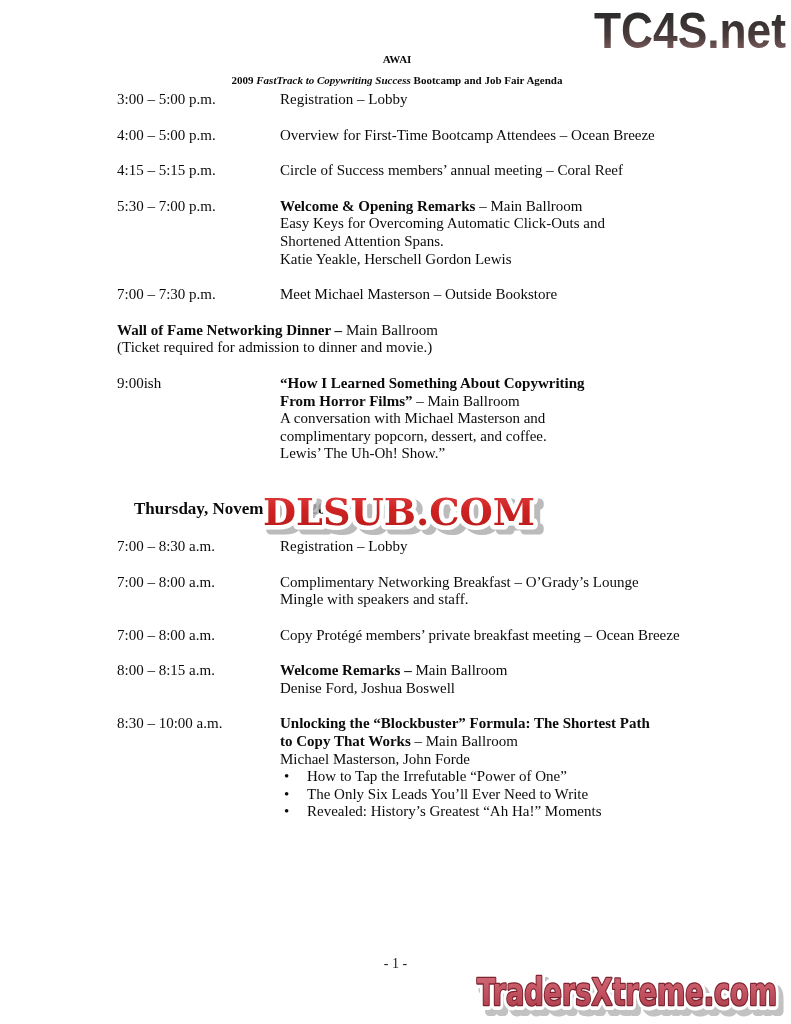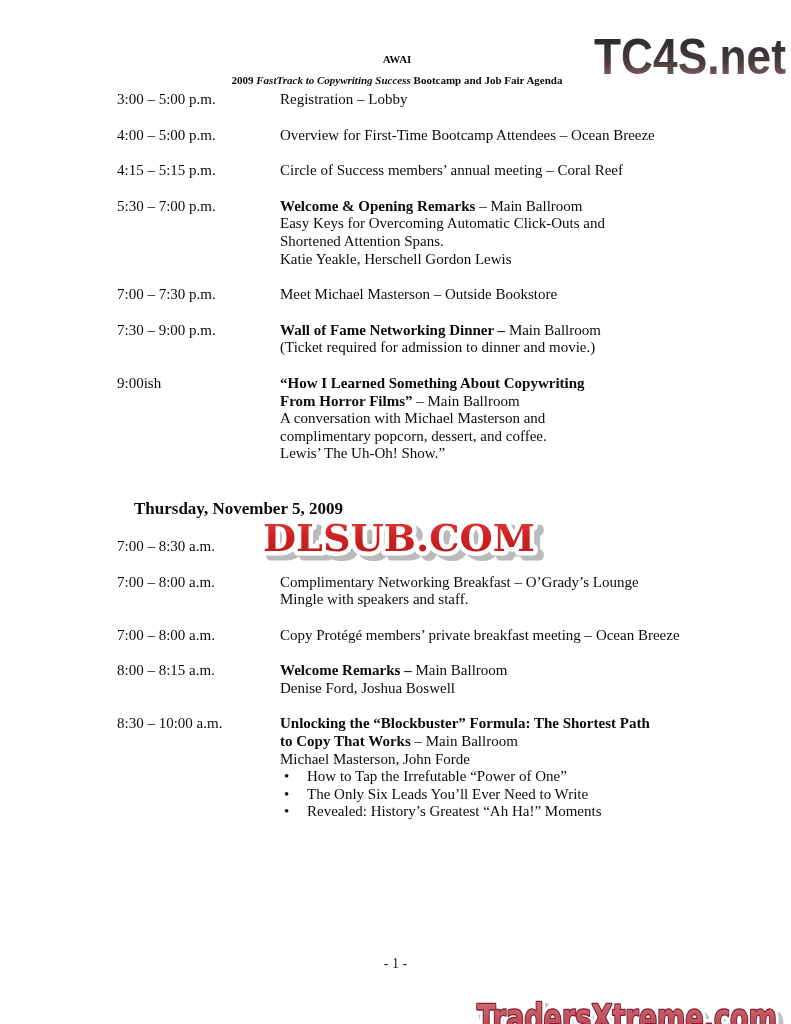--- a/index.html
+++ b/index.html
@@ -14,21 +14,21 @@
   .day-section+.day-section h2.day-heading{margin-top:36px;margin-left:17px;}
   .entry{display:flex;margin-bottom:18px;font-size:15px;line-height:17.6px;justify-content:space-between;}
   .entry-time{width:163px;flex:none;white-space:nowrap;}
   .entry-desc{width:400px;flex:none;}
   .line{white-space:nowrap;min-height:17.6px;}
   .line .b{font-weight:bold;}
   .line .i{}
   .line.bullet{display:flex;}
   .line.bullet .bl{display:inline-block;width:23px;padding-left:4px;flex:none;}
   .footer{position:absolute;top:956px;left:0;width:100%;text-align:center;font-size:14px;color:#222;}
-  .wm{position:absolute;pointer-events:none;margin-top:26px;}
+  .wm{position:absolute;pointer-events:none;}
   .wm-top{top:1px;right:1px;}
   .wm-mid{left:249px;top:485px;}
   .wm-bot{right:0px;top:966px;}
 </style>
 </head>
 <body>
 
 <div class="page">
 
   <div class="content">
@@ -65,21 +65,20 @@
               <div class="line"><span>Katie Yeakle, Herschell Gordon Lewis</span></div>
             </div>
           </div>
           <div class="entry">
             <div class="entry-time">7:00 – 7:30 p.m.</div>
             <div class="entry-desc">
               <div class="line"><span>Meet Michael Masterson – </span><span class="i">Outside Bookstore</span></div>
             </div>
           </div>
           <div class="entry">
-            <div class="entry-time">7:30 – 9:00 p.m.</div>
             <div class="entry-desc">
               <div class="line"><span class="b">Wall of Fame Networking Dinner – </span><span class="i">Main Ballroom</span></div>
               <div class="line"><span class="i">(Ticket required for admission to dinner and movie.)</span></div>
             </div>
           </div>
           <div class="entry">
             <div class="entry-time">9:00ish</div>
             <div class="entry-desc">
               <div class="line"><span class="b">“How I Learned Something About Copywriting</span></div>
               <div class="line"><span class="b">From Horror Films”</span><span> – </span><span class="i">Main Ballroom</span></div>

